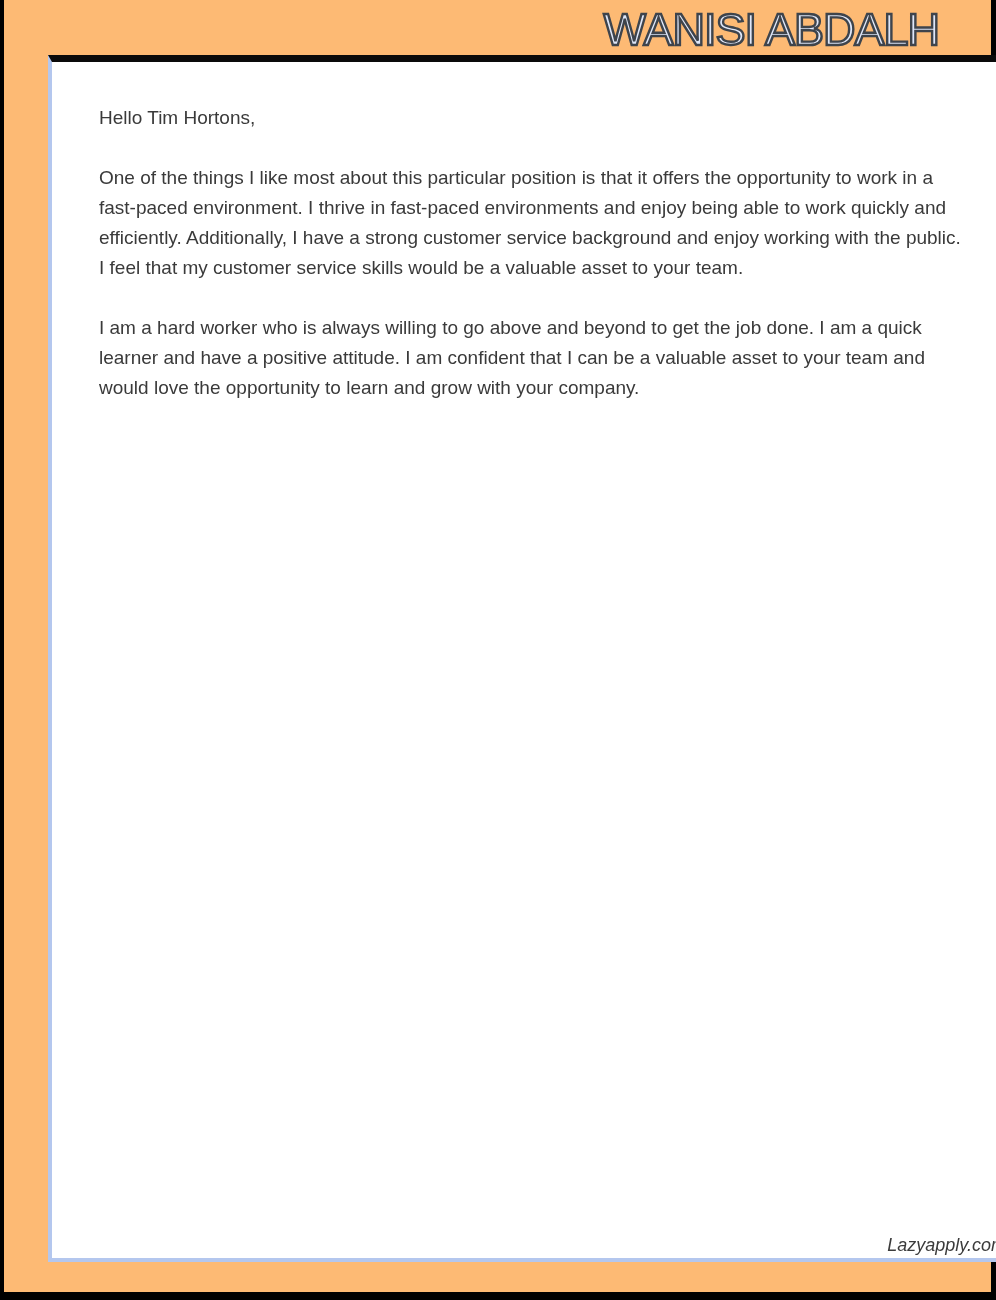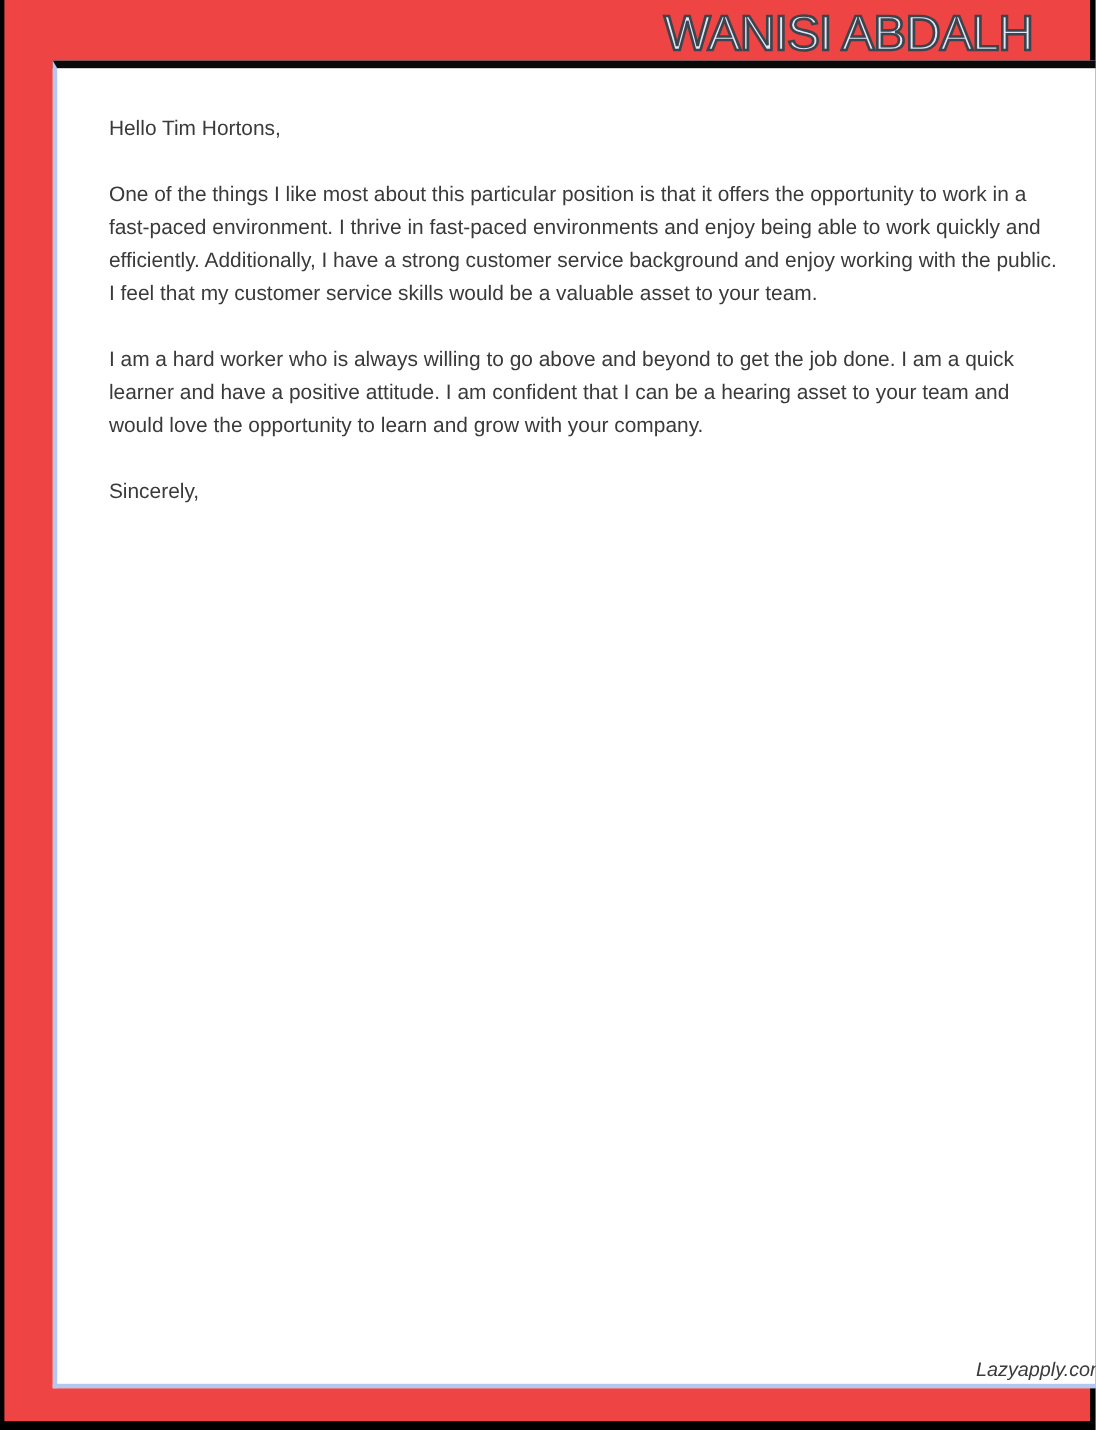--- a/index.html
+++ b/index.html
@@ -6,21 +6,21 @@
   html, body { width: 996px; height: 1300px; }
   body {
     background: #000000;
     font-family: "Liberation Sans", sans-serif;
     position: relative;
     overflow: hidden;
   }
   .page {
     position: absolute;
     left: 4px; top: 0; right: 5px; bottom: 8px;
-    background: #ef4444;
+    background: #fdba74;
   }
   .header {
     height: 55px;
     position: relative;
   }
   .title-svg {
     position: absolute;
     right: 52px;
     top: 2px;
     display: block;
@@ -75,19 +75,18 @@
   <div class="header">
     <svg class="title-svg" width="420" height="52">
       <text x="420" y="43" text-anchor="end">WANISI ABDALH</text>
     </svg>
   </div>
 
   <div class="card">
     <div class="content">
       <p>Hello Tim Hortons,</p>
       <p>One of the things I like most about this particular position is that it offers the opportunity to work in a fast-paced environment. I thrive in fast-paced environments and enjoy being able to work quickly and efficiently. Additionally, I have a strong customer service background and enjoy working with the public. I feel that my customer service skills would be a valuable asset to your team.</p>
-      <p>I am a hard worker who is always willing to go above and beyond to get the job done. I am a quick learner and have a positive attitude. I am confident that I can be a hearing asset to your team and would love the opportunity to learn and grow with your company.</p>
-      <p>Sincerely,</p>
+      <p>I am a hard worker who is always willing to go above and beyond to get the job done. I am a quick learner and have a positive attitude. I am confident that I can be a valuable asset to your team and would love the opportunity to learn and grow with your company.</p>
     </div>
     <div class="brand">Lazyapply.com</div>
   </div>
 
 </div>
 
 </body></html>

